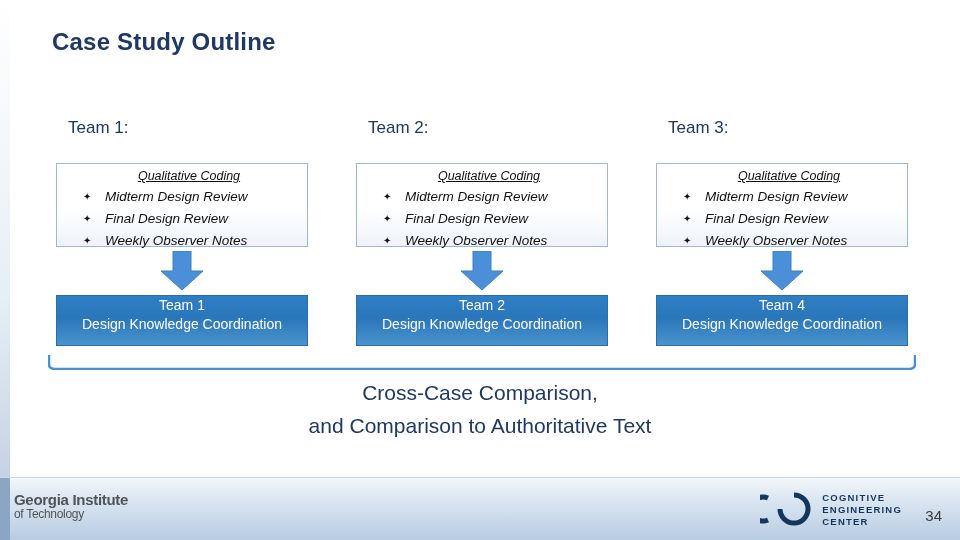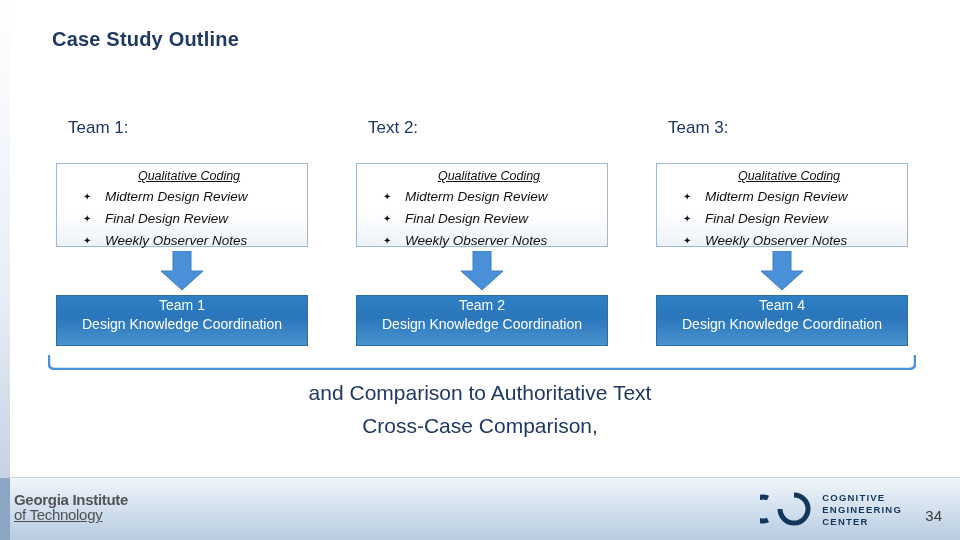--- a/index.html
+++ b/index.html
@@ -22,21 +22,21 @@
     top: 0;
     width: 10px;
     height: 540px;
     background: linear-gradient(to bottom, #ffffff 0%, #e8eef6 55%, #b9c9de 100%);
   }
 
   .title {
     position: absolute;
     left: 52px;
     top: 28px;
-    font-size: 20px;
+    font-size: 24px;
     font-weight: bold;
     color: #1f3864;
     letter-spacing: 0.2px;
   }
 
   
   .col {
     position: absolute;
     top: 118px;
     width: 252px;
@@ -159,23 +159,22 @@
     width: 170px;
     height: 34px;
     color: #2b2b2b;
     font-size: 15px;
     font-weight: bold;
     line-height: 15px;
     letter-spacing: -0.3px;
     opacity: 0.78;
   }
   .gt-logo .l2 {
-    font-size: 15px;
+    font-size: 12px;
     font-weight: normal;
-    text-decoration: underline;
   }
 
   .cec-logo {
     position: absolute;
     right: 58px;
     bottom: 12px;
     display: flex;
     align-items: flex-start;
     gap: 8px;
   }
@@ -224,21 +223,21 @@
       <polygon points="13,0 31,0 31,20 43,20 22,39 1,20 13,20" fill="#4a90d9" stroke="#3d7ec0" stroke-width="1"></polygon>
     </svg>
   </div>
   <div class="blue-box">
     <div>Team 1</div>
     <div>Design Knowledge Coordination</div>
   </div>
 </div>
 
 <div class="col col-2">
-  <div class="col-title">Text 2:</div>
+  <div class="col-title">Team 2:</div>
   <div class="box">
     <div class="box-head">Qualitative Coding</div>
     <div class="bullet-row">
       <span class="bullet-mark">✦</span>
       <span>Midterm Design Review</span>
     </div>
     <div class="bullet-row">
       <span class="bullet-mark">✦</span>
       <span>Final Design Review</span>
     </div>
@@ -284,22 +283,22 @@
     <div>Team 4</div>
     <div>Design Knowledge Coordination</div>
   </div>
 </div>
 
 <svg class="bracket" viewBox="0 0 868 16">
   <path d="M1,1 L1,10 Q1,15 7,15 L861,15 Q867,15 867,10 L867,1" fill="none" stroke="#4a90d9" stroke-width="2.5"></path>
 </svg>
 
 <div class="footer-text">
+  <div>Cross-Case Comparison,</div>
   <div>and Comparison to Authoritative Text</div>
-  <div>Cross-Case Comparison,</div>
 </div>
 
 <div class="bottom-band">
   <div class="bottom-accent"></div>
 
   <div class="gt-logo">
     <div class="l1">Georgia Institute</div>
     <div class="l2">of Technology</div>
   </div>
 

